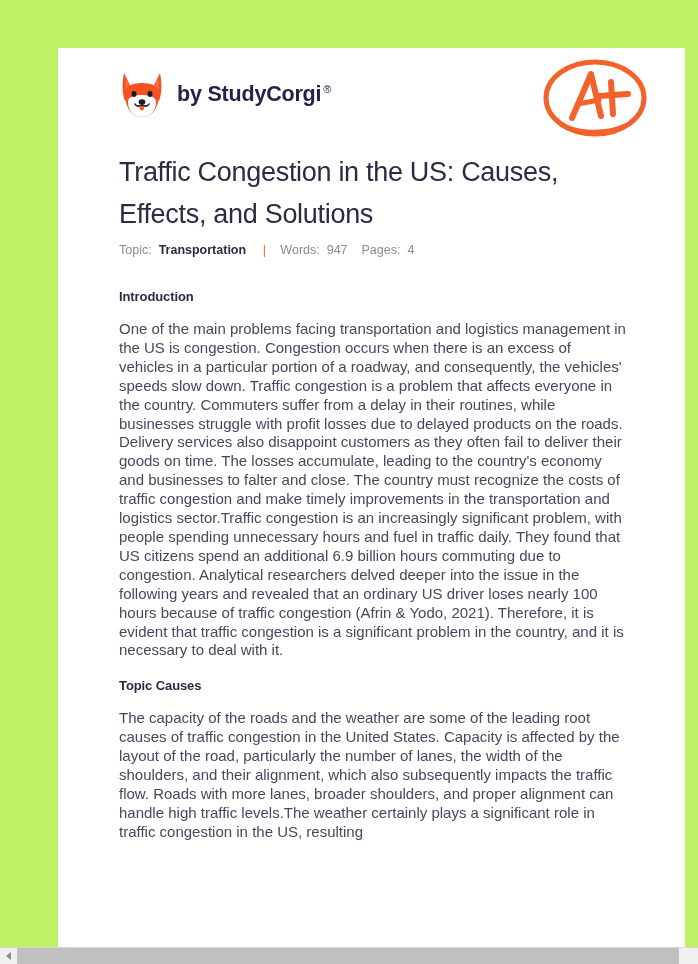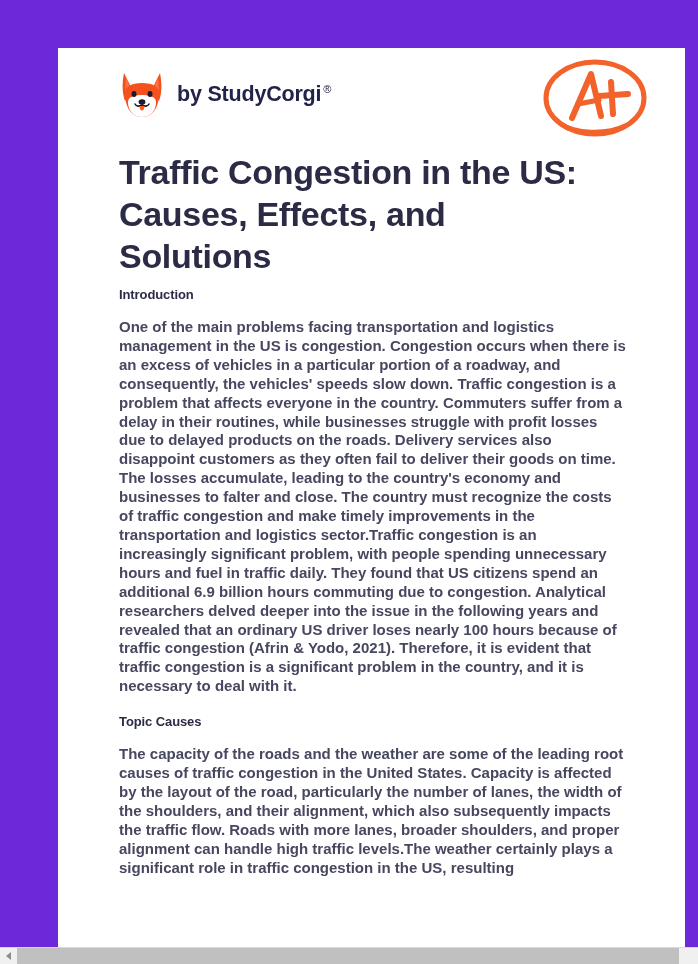--- a/index.html
+++ b/index.html
@@ -15,21 +15,21 @@
     font-family: "Liberation Sans", sans-serif;
     position: relative;
   }
   #viewport {
     position: absolute;
     left: 0;
     top: 0;
     width: 698px;
     height: 947px;
     overflow: hidden;
-    background: #6d28d9;
+    background: #bef264;
   }
   #page-card {
     position: absolute;
     left: 58px;
     top: 48px;
     width: 627px;
     min-height: 920px;
     background: #ffffff;
   }
   
@@ -71,23 +71,23 @@
     left: 481px;
     top: 8px;
     width: 112px;
     height: 88px;
   }
   
   .article {
     padding: 0 59px 0 61px;
   }
   .doc-title {
-    font-size: 34px;
+    font-size: 27px;
     line-height: 42px;
-    font-weight: bold;
+    font-weight: normal;
     color: #2b2b46;
     letter-spacing: -0.3px;
     margin: 0 0 6px 0;
     max-width: 460px;
   }
   .meta-line {
     font-size: 12.5px;
     color: #8a8a9a;
     margin: 0 0 26px 0;
     line-height: 18px;
@@ -111,21 +111,20 @@
     line-height: 24px;
     letter-spacing: -0.1px;
   }
   h2.section-heading.tight { margin-top: 2px; }
   p.body-text {
     font-size: 15px;
     line-height: 18.9px;
     color: #474760;
     margin: 0 0 14px 0;
     text-align: left;
-    font-weight: bold;
   }
   p.body-text:last-child { margin-bottom: 0; }
   
   #hscroll {
     position: absolute;
     left: 0;
     bottom: 0;
     width: 698px;
     height: 17px;
     background: #f0f0f0;
@@ -207,20 +206,30 @@
           <path d="M72 26 L74 58" fill="none" stroke="#f2622a" stroke-width="6" stroke-linecap="round"></path>
           <path d="M60 40 L89 38" fill="none" stroke="#f2622a" stroke-width="6" stroke-linecap="round"></path>
         </svg>
       </span>
     </div>
 
     <div class="article">
 
       <h1 class="doc-title">Traffic Congestion in the US: Causes, Effects, and Solutions</h1>
 
+      <div class="meta-line">
+        <span class="meta-label">Topic:</span>
+        <span>&nbsp;</span><span class="meta-topic">Transportation</span>
+        <span class="meta-sep">|</span>
+        <span class="meta-label">Words:</span>
+        <span>&nbsp;</span><span class="meta-label">947</span>
+        <span class="meta-gap"></span>
+        <span class="meta-label">Pages:</span>
+        <span>&nbsp;</span><span class="meta-label">4</span>
+      </div>
 
       <h2 class="section-heading">Introduction</h2>
       <p class="body-text">One of the main problems facing transportation and logistics management in the US is congestion. Congestion occurs when there is an excess of vehicles in a particular portion of a roadway, and consequently, the vehicles' speeds slow down. Traffic congestion is a problem that affects everyone in the country. Commuters suffer from a delay in their routines, while businesses struggle with profit losses due to delayed products on the roads. Delivery services also disappoint customers as they often fail to deliver their goods on time. The losses accumulate, leading to the country's economy and businesses to falter and close. The country must recognize the costs of traffic congestion and make timely improvements in the transportation and logistics sector.Traffic congestion is an increasingly significant problem, with people spending unnecessary hours and fuel in traffic daily. They found that US citizens spend an additional 6.9 billion hours commuting due to congestion. Analytical researchers delved deeper into the issue in the following years and revealed that an ordinary US driver loses nearly 100 hours because of traffic congestion (Afrin &amp; Yodo, 2021). Therefore, it is evident that traffic congestion is a significant problem in the country, and it is necessary to deal with it.</p>
 
       <h2 class="section-heading tight">Topic Causes</h2>
       <p class="body-text">The capacity of the roads and the weather are some of the leading root causes of traffic congestion in the United States. Capacity is affected by the layout of the road, particularly the number of lanes, the width of the shoulders, and their alignment, which also subsequently impacts the traffic flow. Roads with more lanes, broader shoulders, and proper alignment can handle high traffic levels.The weather certainly plays a significant role in traffic congestion in the US, resulting</p>
 
     </div>
   </div>
 </div>

